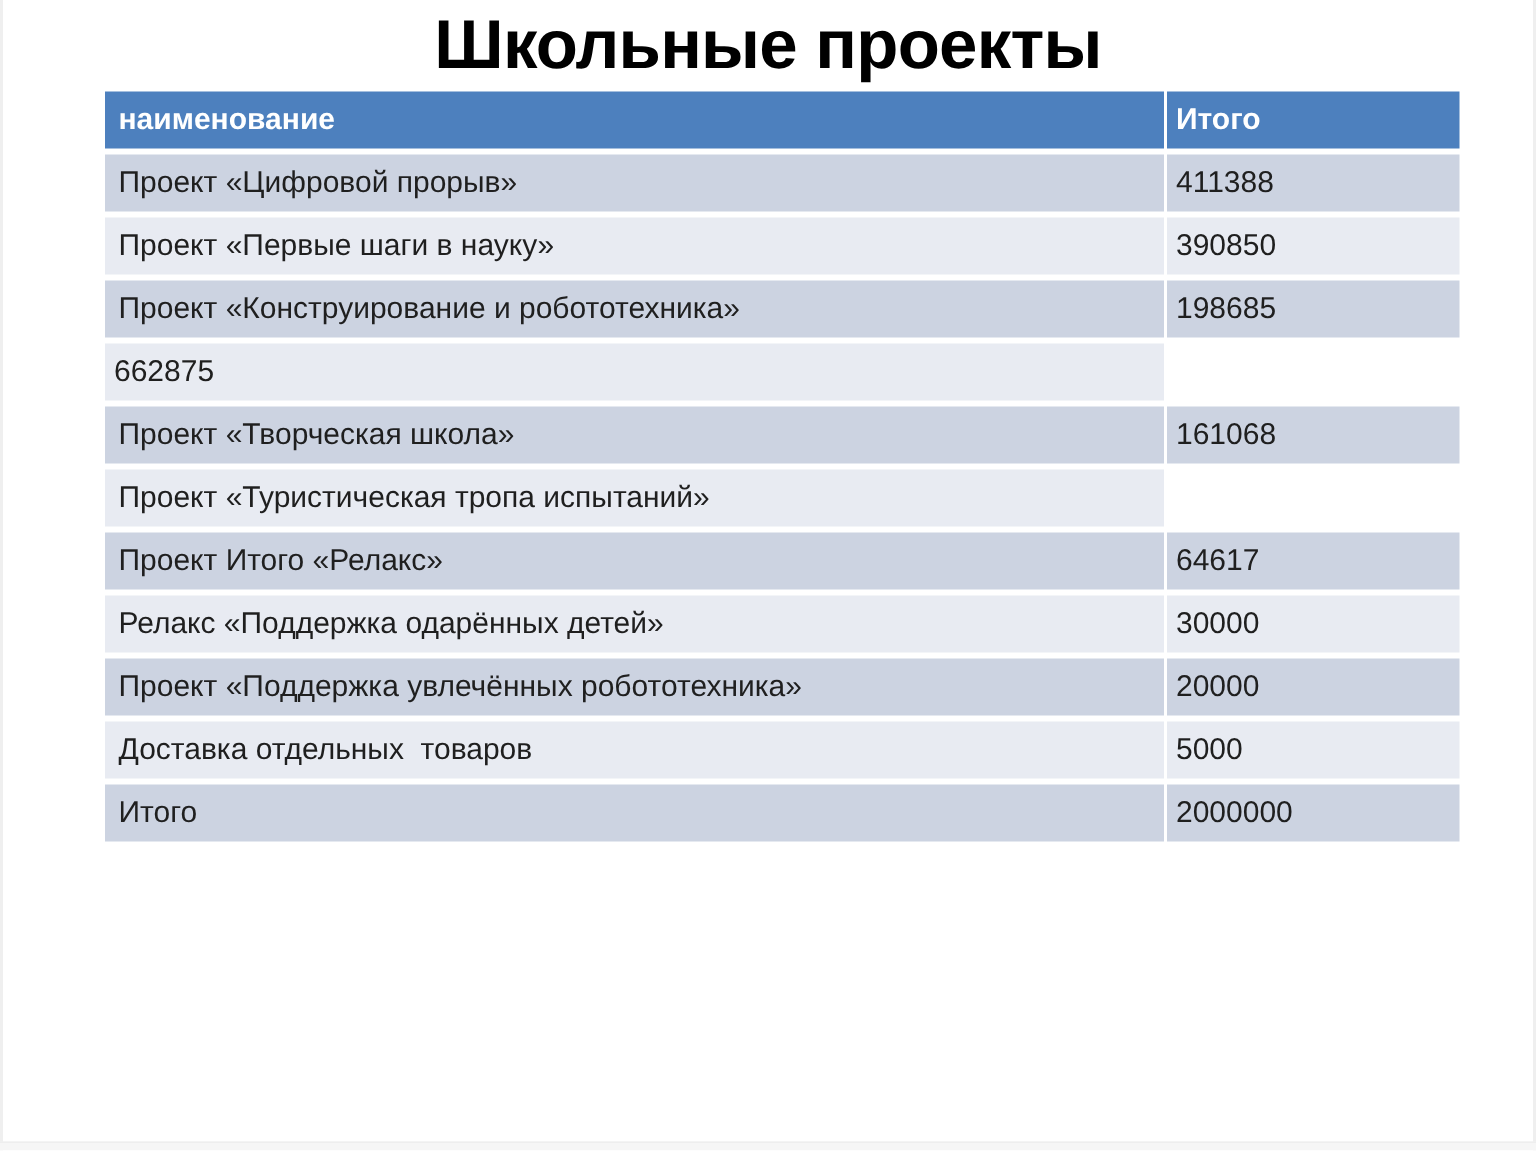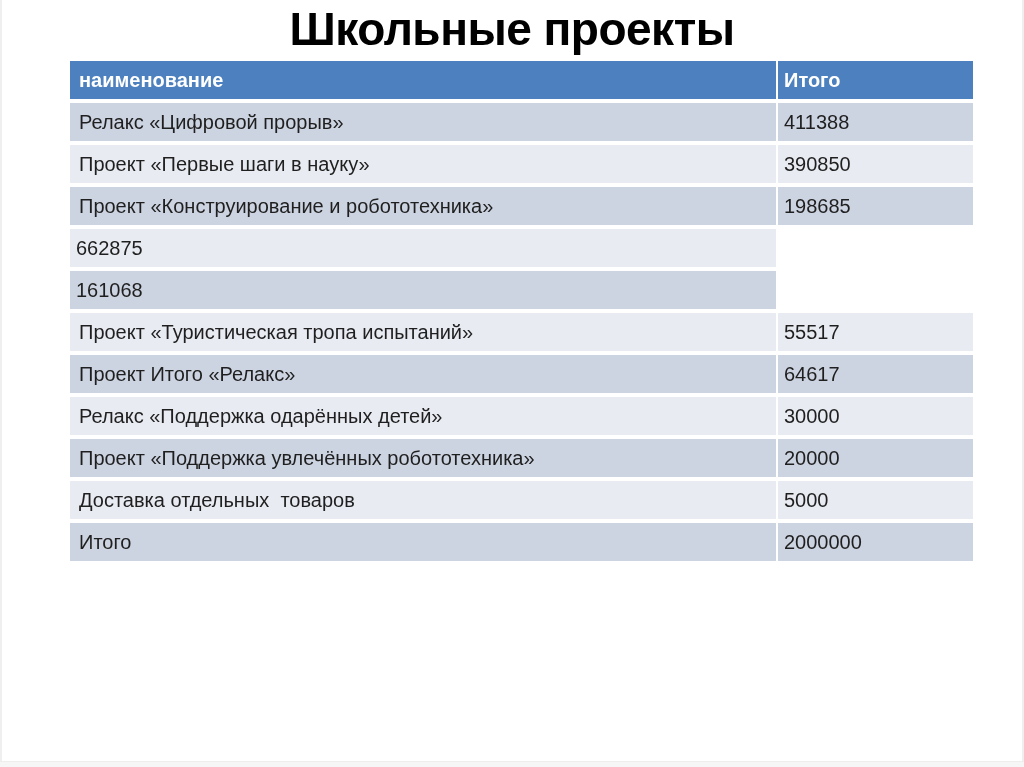--- a/index.html
+++ b/index.html
@@ -86,35 +86,35 @@
   <div class="edge-right"></div>
 
   <h1 class="title">Школьные проекты</h1>
 
   <div class="table">
     <div class="trow header">
       <div class="cell name">наименование</div>
       <div class="cell total">Итого</div>
     </div>
     <div style="display:contents"><div class="trow band-dark">
-    <div class="cell name">Релакс «Цифровой прорыв»</div>
+    <div class="cell name">Проект «Цифровой прорыв»</div>
     <div class="cell total">411388</div>
   </div><div class="trow band-light">
     <div class="cell name">Проект «Первые шаги в науку»</div>
     <div class="cell total">390850</div>
   </div><div class="trow band-dark">
     <div class="cell name">Проект «Конструирование и робототехника»</div>
     <div class="cell total">198685</div>
   </div><div class="trow band-light">
     <div class="cell total">662875</div>
   </div><div class="trow band-dark">
+    <div class="cell name">Проект «Творческая школа»</div>
     <div class="cell total">161068</div>
   </div><div class="trow band-light">
     <div class="cell name">Проект «Туристическая тропа испытаний»</div>
-    <div class="cell total">55517</div>
   </div><div class="trow band-dark">
     <div class="cell name">Проект Итого «Релакс»</div>
     <div class="cell total">64617</div>
   </div><div class="trow band-light">
     <div class="cell name">Релакс «Поддержка одарённых детей»</div>
     <div class="cell total">30000</div>
   </div><div class="trow band-dark">
     <div class="cell name">Проект «Поддержка увлечённых робототехника»</div>
     <div class="cell total">20000</div>
   </div><div class="trow band-light">

